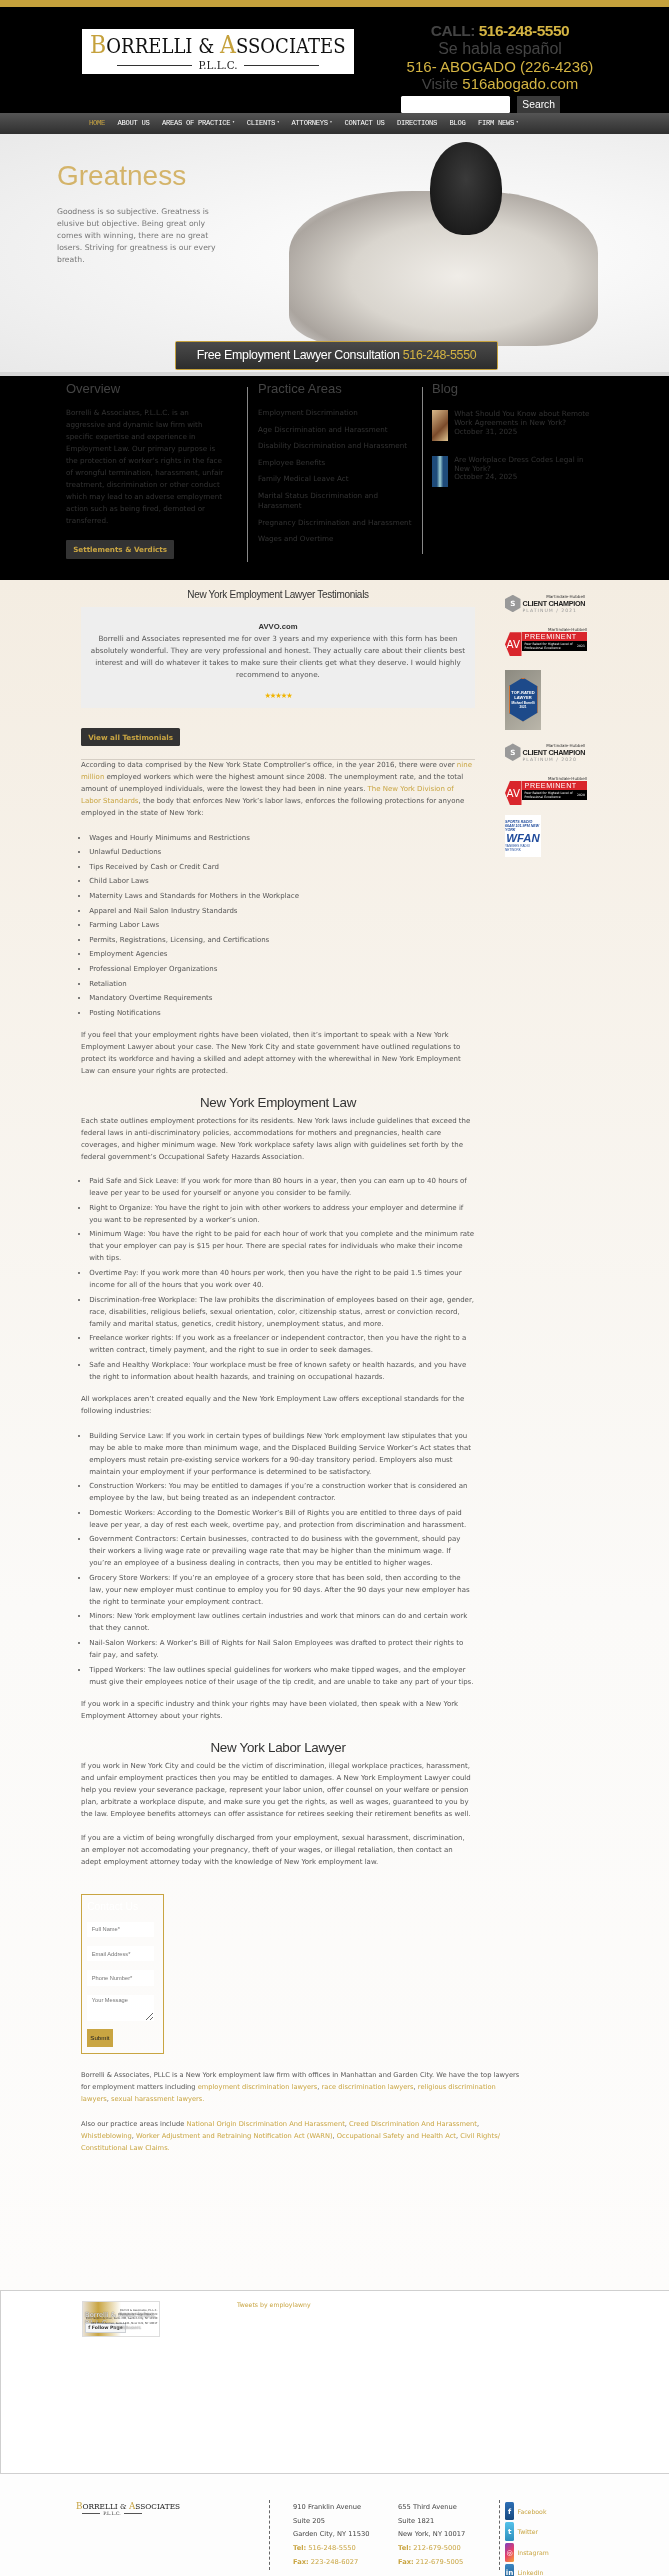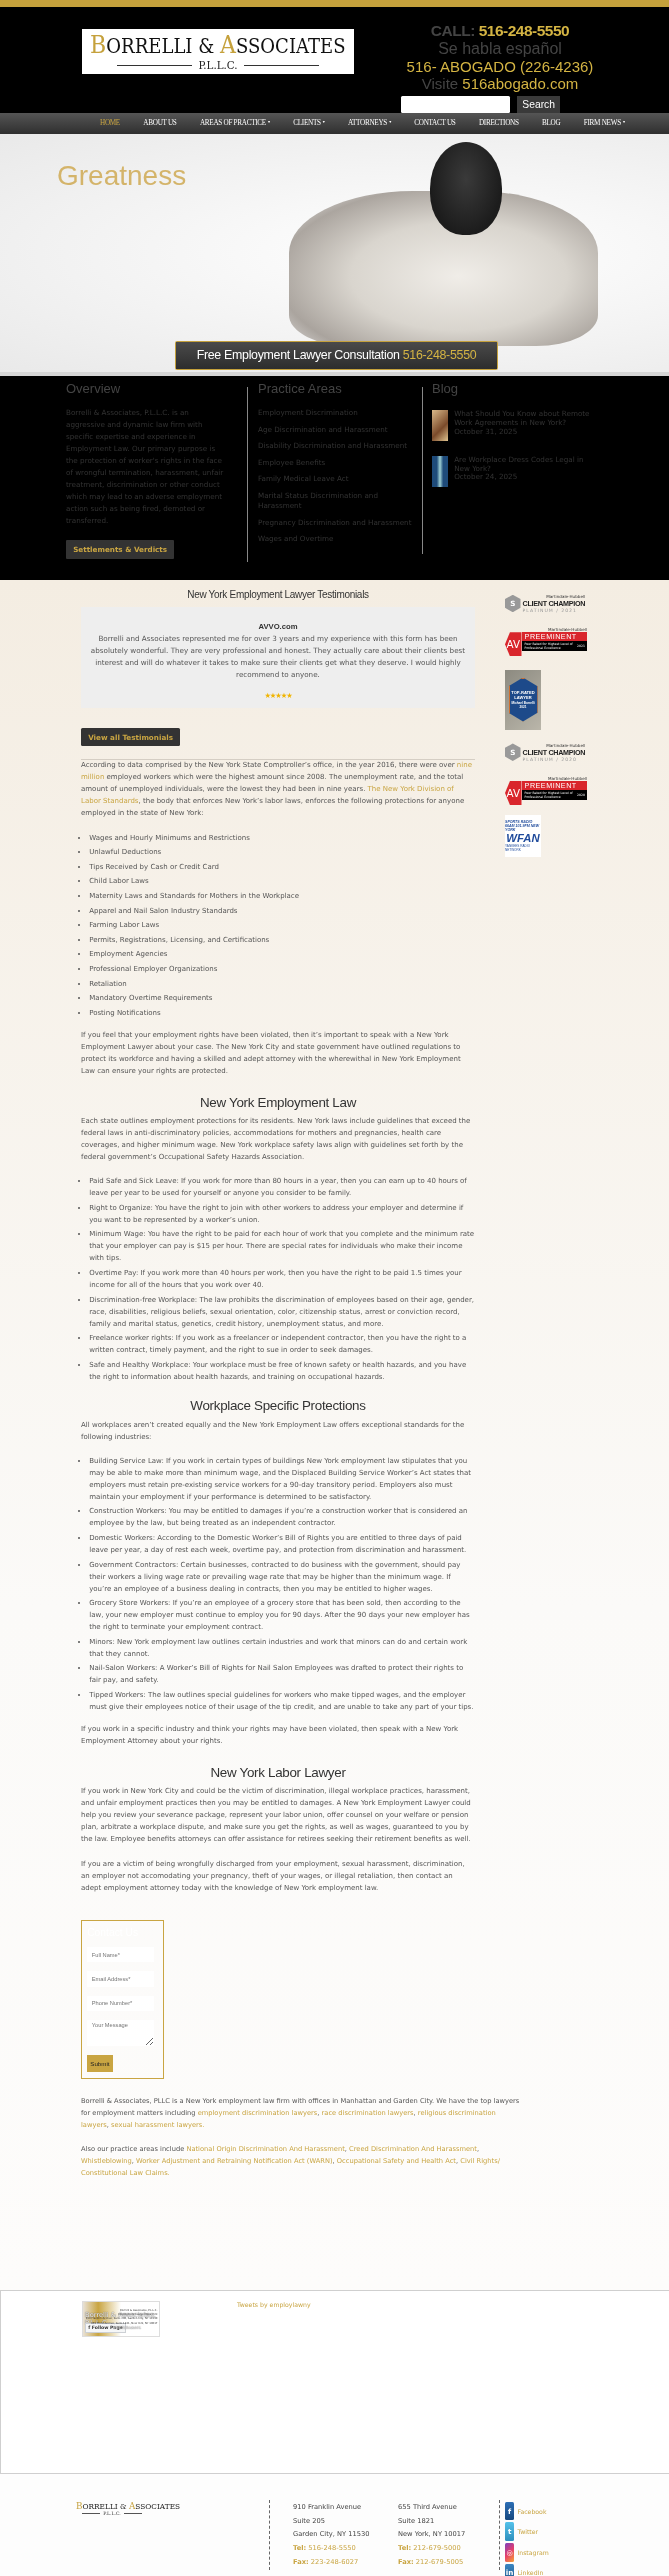--- a/index.html
+++ b/index.html
@@ -18,21 +18,21 @@
   .contact-block .call { font-size: 15.5px; font-weight: bold; color:#444; letter-spacing:-0.5px; }
   .contact-block .call .gold { color:#d4b443; }
   .contact-block .habla { font-size: 16px; color:#444; }
   .contact-block .abogado { font-size: 15px; color:#d4b443; }
   .contact-block .visite { font-size: 15px; color:#444; }
   .contact-block .visite .gold { color:#d4b443; }
   .search { position:absolute; left:401px; top:89px; display:flex; gap:7.2px; }
   .search input { width:109px; height:16.5px; border:none; border-radius:1.5px; background:#fff; }
   .search button { width:43px; height:16.5px; background:#3a3a3a; color:#fff; border:none; font-family:"Liberation Sans", sans-serif; font-size:10.3px; }
   .nav { height: 20.6px; background: linear-gradient(#555, #2f2f2f); display:flex; align-items:center; padding-left:89px; gap:0; }
-  .nav .item { font-family:Liberation Serif, serif; font-size:7.2px; color:#fff; text-transform:uppercase; margin-right:12.4px; letter-spacing:-0.3px; display:flex; align-items:flex-start; gap:2.1px;margin-left:11px; }
+  .nav .item { font-family:Liberation Mono, monospace; font-size:7.2px; color:#fff; text-transform:uppercase; margin-right:12.4px; letter-spacing:-0.3px; display:flex; align-items:flex-start; gap:2.1px; }
   .nav .item.active { color:#c9a542; }
   .nav .caret { font-size:4.1px; }
   .hero { height: 242px; background: radial-gradient(ellipse at 65% 50%, #ffffff 0%, #f2f2f2 60%, #e9e9e9 100%); position:relative; overflow:hidden; border-bottom: 4.1px solid #d6d6d6; }
   .hero h1 { position:absolute; left:57px; top:26px; font-family:"Liberation Sans", sans-serif; font-weight:normal; font-size:28px; color:#d4b46a; }
   .hero p { position:absolute; left:57px; top:72px; width:165px; font-size:7.7px; line-height:12px; color:#777; }
   .hero .head { position:absolute; left:430px; top:8.2px; width:72px; height:93px; border-radius:50% 50% 45% 45%; background: radial-gradient(ellipse at 50% 40%, #3a3a3a, #1c1c1c 70%); }
   .hero .shirt { position:absolute; left:289px; top:57px; width:309px; height:155px; background: radial-gradient(ellipse at 55% 55%, #f0ede8 0%, #d9d5ce 45%, rgba(120,110,100,0.6) 75%, rgba(255,255,255,0) 100%); border-radius: 40% 40% 20% 20%; }
   .consult { position:absolute; left:175px; top:207px; width:323px; height:29px; background: linear-gradient(#4a4a4a, #2d2d2d); border:1px solid #c5a13c; border-radius:1.5px; display:flex; align-items:center; justify-content:center; font-family:"Liberation Sans", sans-serif; font-size:12.4px; color:#fff; letter-spacing:-0.3px; }
   .consult .gold { color:#d4b443; margin-left:3.1px; }
   .dark { background:#000; height: 204px; position:relative; }
@@ -174,20 +174,21 @@
       <span>BLOG</span>
     </a>
     <a class="item">
       <span>FIRM NEWS</span>
       <span class="caret">▾</span>
     </a>
   </nav>
 
 <section class="hero">
   <h1>Greatness</h1>
+  <p>Goodness is so subjective. Greatness is elusive but objective. Being great only comes with winning, there are no great losers. Striving for greatness is our every breath.</p>
   <div class="shirt"></div>
   <div class="head"></div>
   <a class="consult">
       <span>Free Employment Lawyer Consultation</span>
       <span class="gold">516-248-5550</span>
     </a>
 </section>
 
 <section class="dark">
   <div class="col overview">
@@ -264,21 +265,20 @@
       <ul id="list2">
           <li>Paid Safe and Sick Leave: If you work for more than 80 hours in a year, then you can earn up to 40 hours of leave per year to be used for yourself or anyone you consider to be family.</li>
           <li>Right to Organize: You have the right to join with other workers to address your employer and determine if you want to be represented by a worker’s union.</li>
           <li>Minimum Wage: You have the right to be paid for each hour of work that you complete and the minimum rate that your employer can pay is $15 per hour. There are special rates for individuals who make their income with tips.</li>
           <li>Overtime Pay: If you work more than 40 hours per work, then you have the right to be paid 1.5 times your income for all of the hours that you work over 40.</li>
           <li>Discrimination-free Workplace: The law prohibits the discrimination of employees based on their age, gender, race, disabilities, religious beliefs, sexual orientation, color, citizenship status, arrest or conviction record, family and marital status, genetics, credit history, unemployment status, and more.</li>
           <li>Freelance worker rights: If you work as a freelancer or independent contractor, then you have the right to a written contract, timely payment, and the right to sue in order to seek damages.</li>
           <li>Safe and Healthy Workplace: Your workplace must be free of known safety or health hazards, and you have the right to information about health hazards, and training on occupational hazards.</li>
         </ul>
 
-      <h2>Workplace Specific Protections</h2>
       <p>All workplaces aren’t created equally and the New York Employment Law offers exceptional standards for the following industries:</p>
       <ul id="list3">
           <li>Building Service Law: If you work in certain types of buildings New York employment law stipulates that you may be able to make more than minimum wage, and the Displaced Building Service Worker’s Act states that employers must retain pre-existing service workers for a 90-day transitory period. Employers also must maintain your employment if your performance is determined to be satisfactory.</li>
           <li>Construction Workers: You may be entitled to damages if you’re a construction worker that is considered an employee by the law, but being treated as an independent contractor.</li>
           <li>Domestic Workers: According to the Domestic Worker’s Bill of Rights you are entitled to three days of paid leave per year, a day of rest each week, overtime pay, and protection from discrimination and harassment.</li>
           <li>Government Contractors: Certain businesses, contracted to do business with the government, should pay their workers a living wage rate or prevailing wage rate that may be higher than the minimum wage. If you’re an employee of a business dealing in contracts, then you may be entitled to higher wages.</li>
           <li>Grocery Store Workers: If you’re an employee of a grocery store that has been sold, then according to the law, your new employer must continue to employ you for 90 days. After the 90 days your new employer has the right to terminate your employment contract.</li>
           <li>Minors: New York employment law outlines certain industries and work that minors can do and certain work that they cannot.</li>
           <li>Nail-Salon Workers: A Worker’s Bill of Rights for Nail Salon Employees was drafted to protect their rights to fair pay, and safety.</li>
           <li>Tipped Workers: The law outlines special guidelines for workers who make tipped wages, and the employer must give their employees notice of their usage of the tip credit, and are unable to take any part of your tips.</li>

